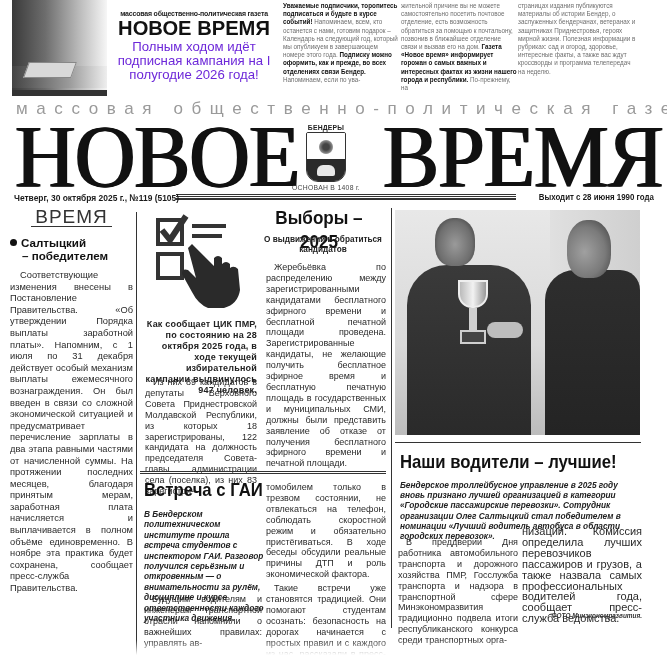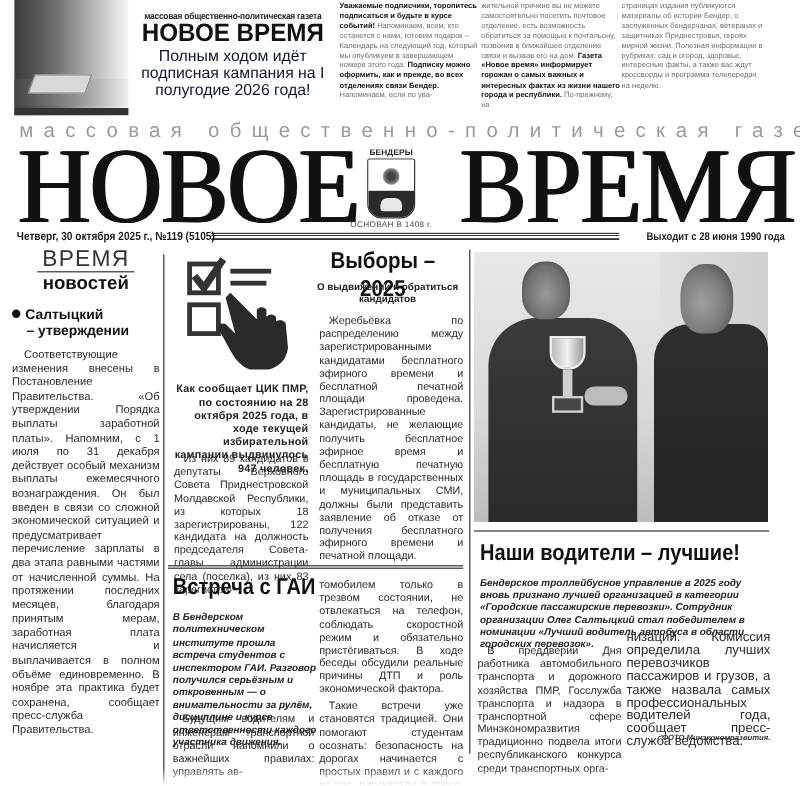--- a/index.html
+++ b/index.html
@@ -11,21 +11,21 @@
   .promo-photo { position: absolute; left: 12px; top: 0; width: 95px; height: 96px;
     background: linear-gradient(90deg, #3a3a3a 0%, #6d6d6d 35%, #b9b9b9 70%, #f6f6f6 100%); }
   .promo-photo .desk { position: absolute; left: 0; bottom: 8px; width: 95px; height: 22px;
     background: linear-gradient(90deg, #444 0%, #9a9a9a 60%, #eee 100%); }
   .promo-photo .paper { position: absolute; left: 14px; bottom: 18px; width: 48px; height: 16px;
     background: #d9d9d9; border: 1px solid #888; transform: skewX(-20deg); }
   .promo-photo .base { position: absolute; left: 0; bottom: 0; width: 95px; height: 6px; background: #333; }
   .promo-center { position: absolute; left: 108px; top: 0; width: 172px; text-align: center; }
   .promo-kicker { font-family: "Liberation Sans", sans-serif; font-weight: bold; font-size: 7.6px; letter-spacing: -0.2px; margin-top: 9px; color: #222; transform: scaleX(0.92); }
   .promo-title { font-family: "Liberation Sans", sans-serif; font-weight: bold; font-size: 21px; line-height: 20px; letter-spacing: 0; color: #111; transform: scaleX(0.96); }
-  .promo-slogan { font-size: 13.2px; line-height: 14px; color: #0f172a; margin-top: 2px; }
+  .promo-slogan { font-size: 13.2px; line-height: 14px; color: #6d28d9; margin-top: 2px; }
   .promo-col { position: absolute; top: 2px; font-size: 6.3px; line-height: 8.2px; color: #6f6f6f; text-align: left; }
   .promo-col b { color: #111; font-weight: bold; }
   .promo-col.c1 { left: 283px; width: 117px; }
   .promo-col.c2 { left: 401px; width: 116px; }
   .promo-col.c3 { left: 518px; width: 118px; }
 
   
   .tagline { position: absolute; left: 16px; top: 98px; width: 638px; font-size: 17px; letter-spacing: 8.6px; color: #9a9a9a; white-space: nowrap; line-height: 22px; }
   .mast-word { position: absolute; top: 118px; font-family: "Liberation Serif", serif; font-size: 84px; line-height: 72px; color: #111; letter-spacing: -1px; transform: scaleY(1.07); transform-origin: top left; font-weight: normal; text-shadow: 1px 0 0 #111, 2px 0 0 #111; }
   .mast-word.w1 { left: 14px; }
@@ -144,27 +144,26 @@
 </div>
 <div class="dateline">
   <span class="date">Четверг, 30 октября 2025 г., №119 (5105)</span>
   <span class="rule"></span>
   <span class="since">Выходит с 28 июня 1990 года</span>
 </div>
 
 <aside class="left-col">
   <div class="obzor-head">
     <div class="obzor-top">ВРЕМЯ</div>
-    <div class="obzor-bottom">новостей</div>
   </div>
 
   <article>
     <div class="news-head">
       <span class="bullet"></span><span>Салтыцкий</span>
-      <span class="indent">– утверждении</span>
+      <span class="indent">– победителем</span>
     </div>
     <div class="news-body">Соответствующие изменения внесены в Постановление Правительства. «Об утверждении Порядка выплаты заработной платы». Напомним, с 1 июля по 31 декабря действует особый механизм выплаты ежемесячного вознаграждения. Он был введен в связи со сложной экономической ситуацией и предусматривает перечисление зарплаты в два этапа равными частями от начисленной суммы. На протяжении последних месяцев, благодаря принятым мерам, заработная плата начисляется и выплачивается в полном объёме единовременно. В ноябре эта практика будет сохранена, сообщает пресс-служба Правительства.</div>
   </article>
 
 </aside>
 <div class="vrule-left"></div>
 
 <svg class="vote-icon" viewBox="0 0 98 100">
   <rect x="6" y="10" width="24" height="24" fill="none" stroke="#333" stroke-width="4"></rect>
   <path d="M10 20 L18 30 L34 6" fill="none" stroke="#333" stroke-width="6" stroke-linejoin="round"></path>

